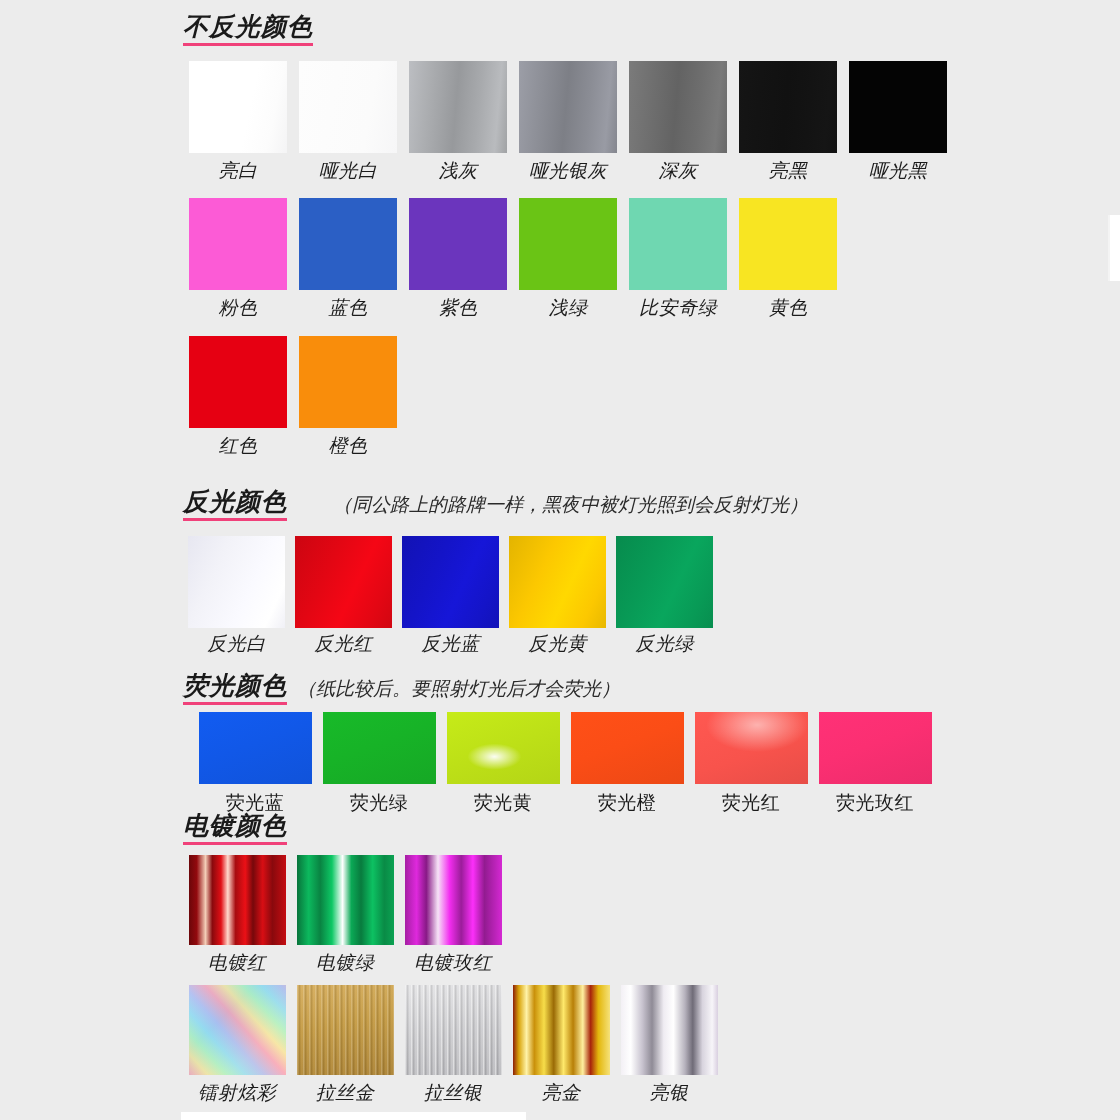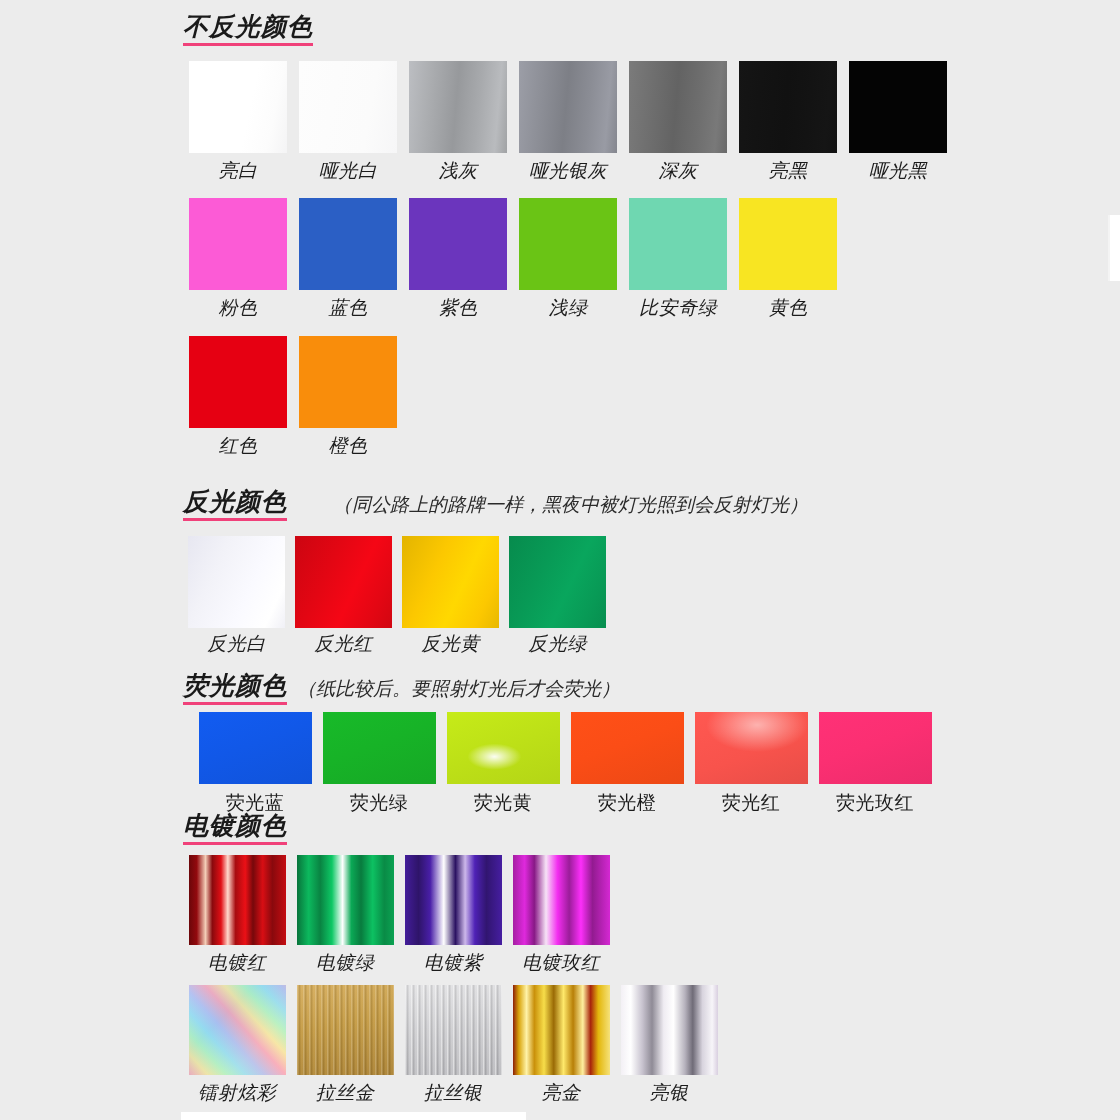--- a/index.html
+++ b/index.html
@@ -209,20 +209,24 @@
     <div class="row g-ref-r1">
         <div class="cell">
           <div class="chip" title="反光白" style="background: linear-gradient(115deg, rgb(231, 231, 241) 0%, rgb(242, 242, 248) 30%, rgb(250, 250, 255) 62%, rgb(255, 255, 255) 85%, rgb(240, 240, 246) 100%);"></div>
           <div class="caption">反光白</div>
         </div>
         <div class="cell">
           <div class="chip" title="反光红" style="background: linear-gradient(115deg, rgb(204, 5, 17) 0%, rgb(227, 6, 19) 35%, rgb(245, 6, 21) 60%, rgb(227, 6, 19) 82%, rgb(209, 6, 17) 100%);"></div>
           <div class="caption">反光红</div>
         </div>
         <div class="cell">
+          <div class="chip" title="反光蓝" style="background: linear-gradient(115deg, rgb(18, 18, 180) 0%, rgb(20, 20, 200) 35%, rgb(22, 22, 216) 60%, rgb(20, 20, 200) 82%, rgb(18, 18, 184) 100%);"></div>
+          <div class="caption">反光蓝</div>
+        </div>
+        <div class="cell">
           <div class="chip" title="反光黄" style="background: linear-gradient(115deg, rgb(227, 180, 0) 0%, rgb(252, 200, 0) 35%, rgb(255, 216, 0) 60%, rgb(252, 200, 0) 82%, rgb(232, 184, 0) 100%);"></div>
           <div class="caption">反光黄</div>
         </div>
         <div class="cell">
           <div class="chip" title="反光绿" style="background: linear-gradient(115deg, rgb(7, 139, 77) 0%, rgb(8, 154, 86) 35%, rgb(9, 166, 93) 60%, rgb(8, 154, 86) 82%, rgb(7, 142, 79) 100%);"></div>
           <div class="caption">反光绿</div>
         </div>
       </div>
 
     <div class="sec-head g-flu-head">
@@ -262,24 +266,20 @@
     <div class="row g-ele-r1">
         <div class="cell">
           <div class="chip" title="电镀红" style="background: linear-gradient(90deg, rgb(108, 7, 10) 0%, rgb(147, 10, 14) 8%, rgb(243, 205, 183) 17%, rgb(137, 9, 13) 24%, rgb(225, 15, 21) 33%, rgb(255, 217, 204) 40%, rgb(167, 11, 15) 48%, rgb(235, 16, 22) 58%, rgb(118, 8, 11) 66%, rgb(216, 14, 20) 76%, rgb(137, 9, 13) 86%, rgb(196, 13, 18) 100%);"></div>
           <div class="caption">电镀红</div>
         </div>
         <div class="cell">
           <div class="chip" title="电镀绿" style="background: linear-gradient(90deg, rgb(8, 116, 59) 0%, rgb(12, 185, 94) 12%, rgb(9, 131, 66) 24%, rgb(13, 200, 101) 36%, rgb(255, 255, 255) 47%, rgb(11, 169, 86) 56%, rgb(8, 123, 62) 66%, rgb(13, 193, 98) 78%, rgb(9, 139, 70) 90%, rgb(11, 162, 82) 100%);"></div>
           <div class="caption">电镀绿</div>
         </div>
         <div class="cell">
-          <div class="chip" title="电镀紫" style="background: linear-gradient(90deg, rgb(67, 29, 154) 0%, rgb(46, 20, 105) 14%, rgb(73, 31, 168) 26%, rgb(255, 255, 255) 40%, rgb(43, 18, 98) 52%, rgb(205, 184, 234) 62%, rgb(79, 34, 182) 72%, rgb(49, 21, 112) 84%, rgb(70, 30, 161) 100%);"></div>
-          <div class="caption">电镀紫</div>
-        </div>
-        <div class="cell">
           <div class="chip" title="电镀玫红" style="background: linear-gradient(90deg, rgb(165, 31, 163) 0%, rgb(223, 41, 221) 12%, rgb(136, 25, 134) 22%, rgb(246, 226, 246) 34%, rgb(243, 45, 240) 46%, rgb(155, 29, 154) 58%, rgb(252, 47, 250) 70%, rgb(146, 27, 144) 82%, rgb(213, 40, 211) 100%);"></div>
           <div class="caption">电镀玫红</div>
         </div>
       </div>
     <div class="row g-ele-r2">
         <div class="cell">
           <div class="chip" title="镭射炫彩" style="background: repeating-linear-gradient(48deg, rgba(255, 120, 160, 0.55) 0px, rgba(255, 220, 120, 0.55) 14px, rgba(150, 240, 170, 0.55) 28px, rgba(110, 210, 245, 0.55) 42px, rgba(150, 160, 245, 0.55) 56px, rgba(255, 120, 160, 0.55) 72px), linear-gradient(135deg, rgb(223, 239, 240) 0%, rgb(191, 228, 232) 35%, rgb(233, 243, 224) 70%, rgb(244, 242, 221) 100%);"></div>
           <div class="caption">镭射炫彩</div>
         </div>
         <div class="cell">

